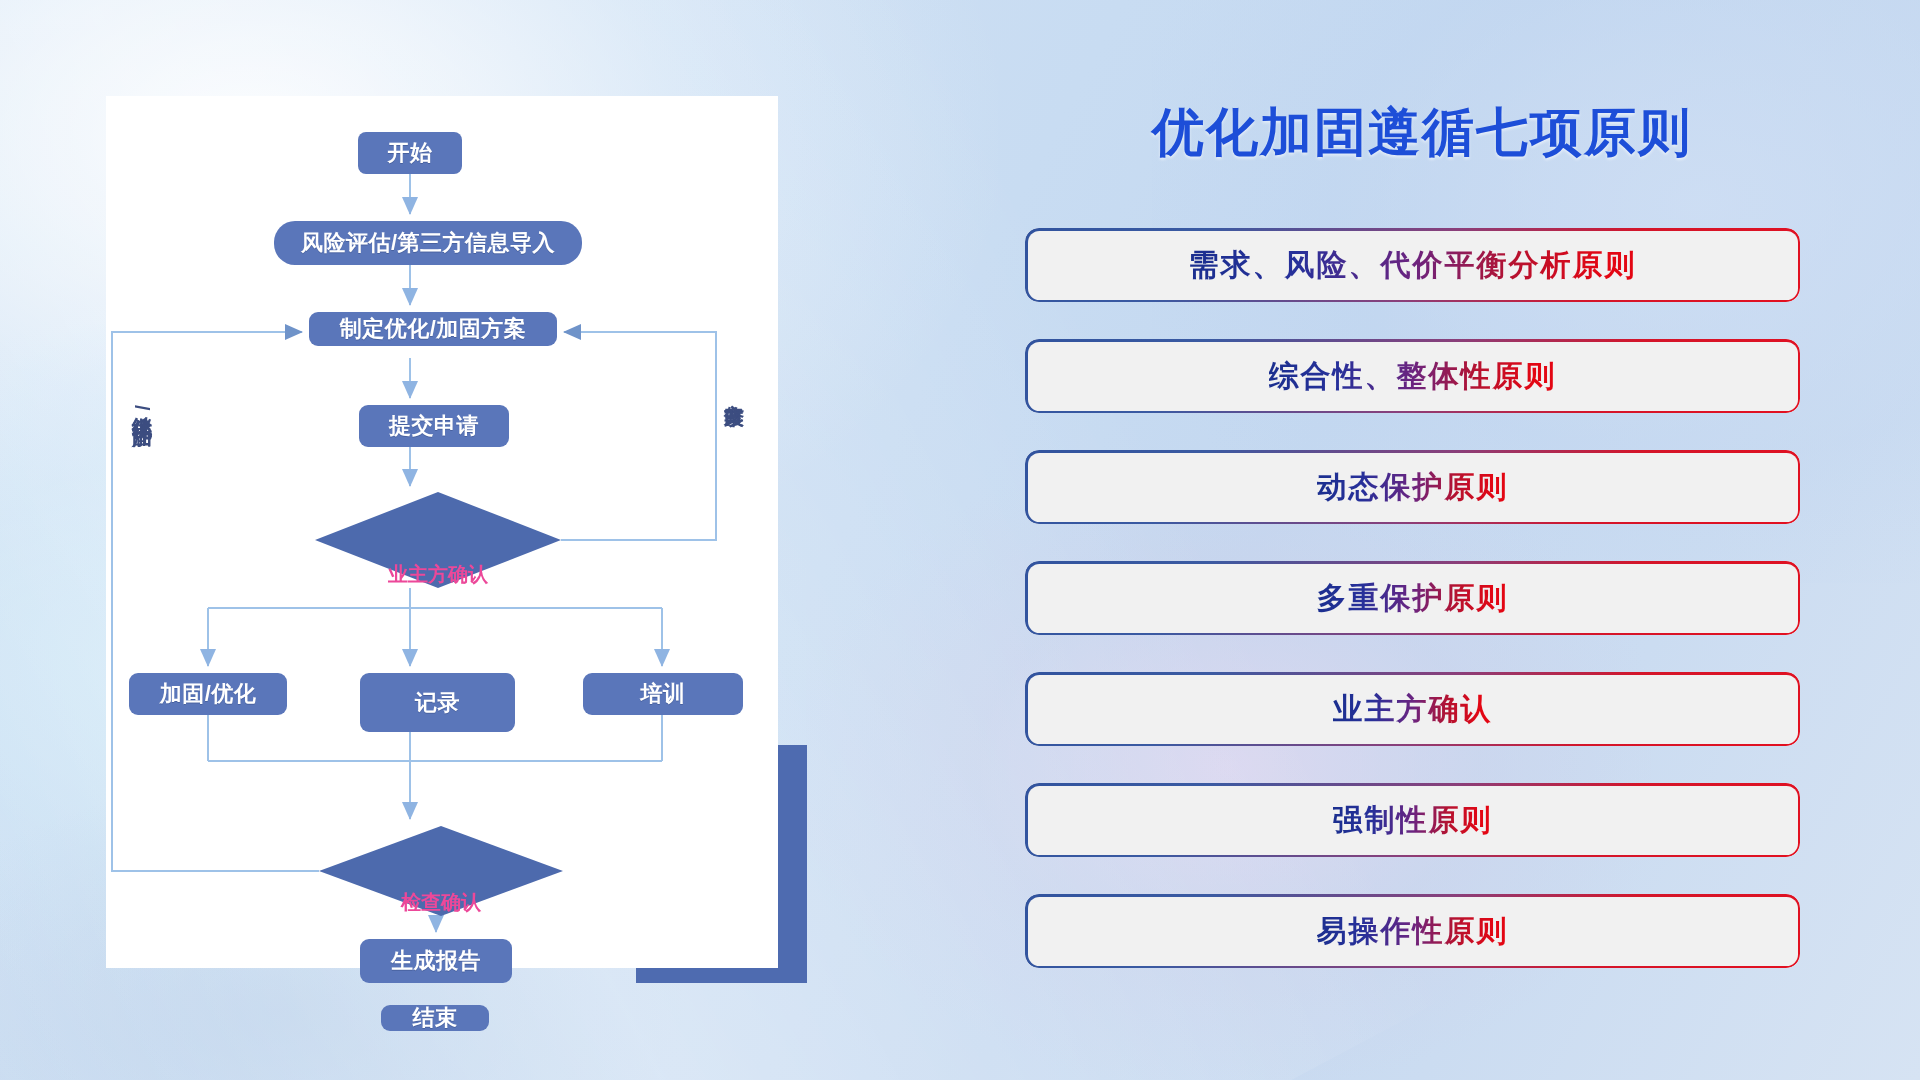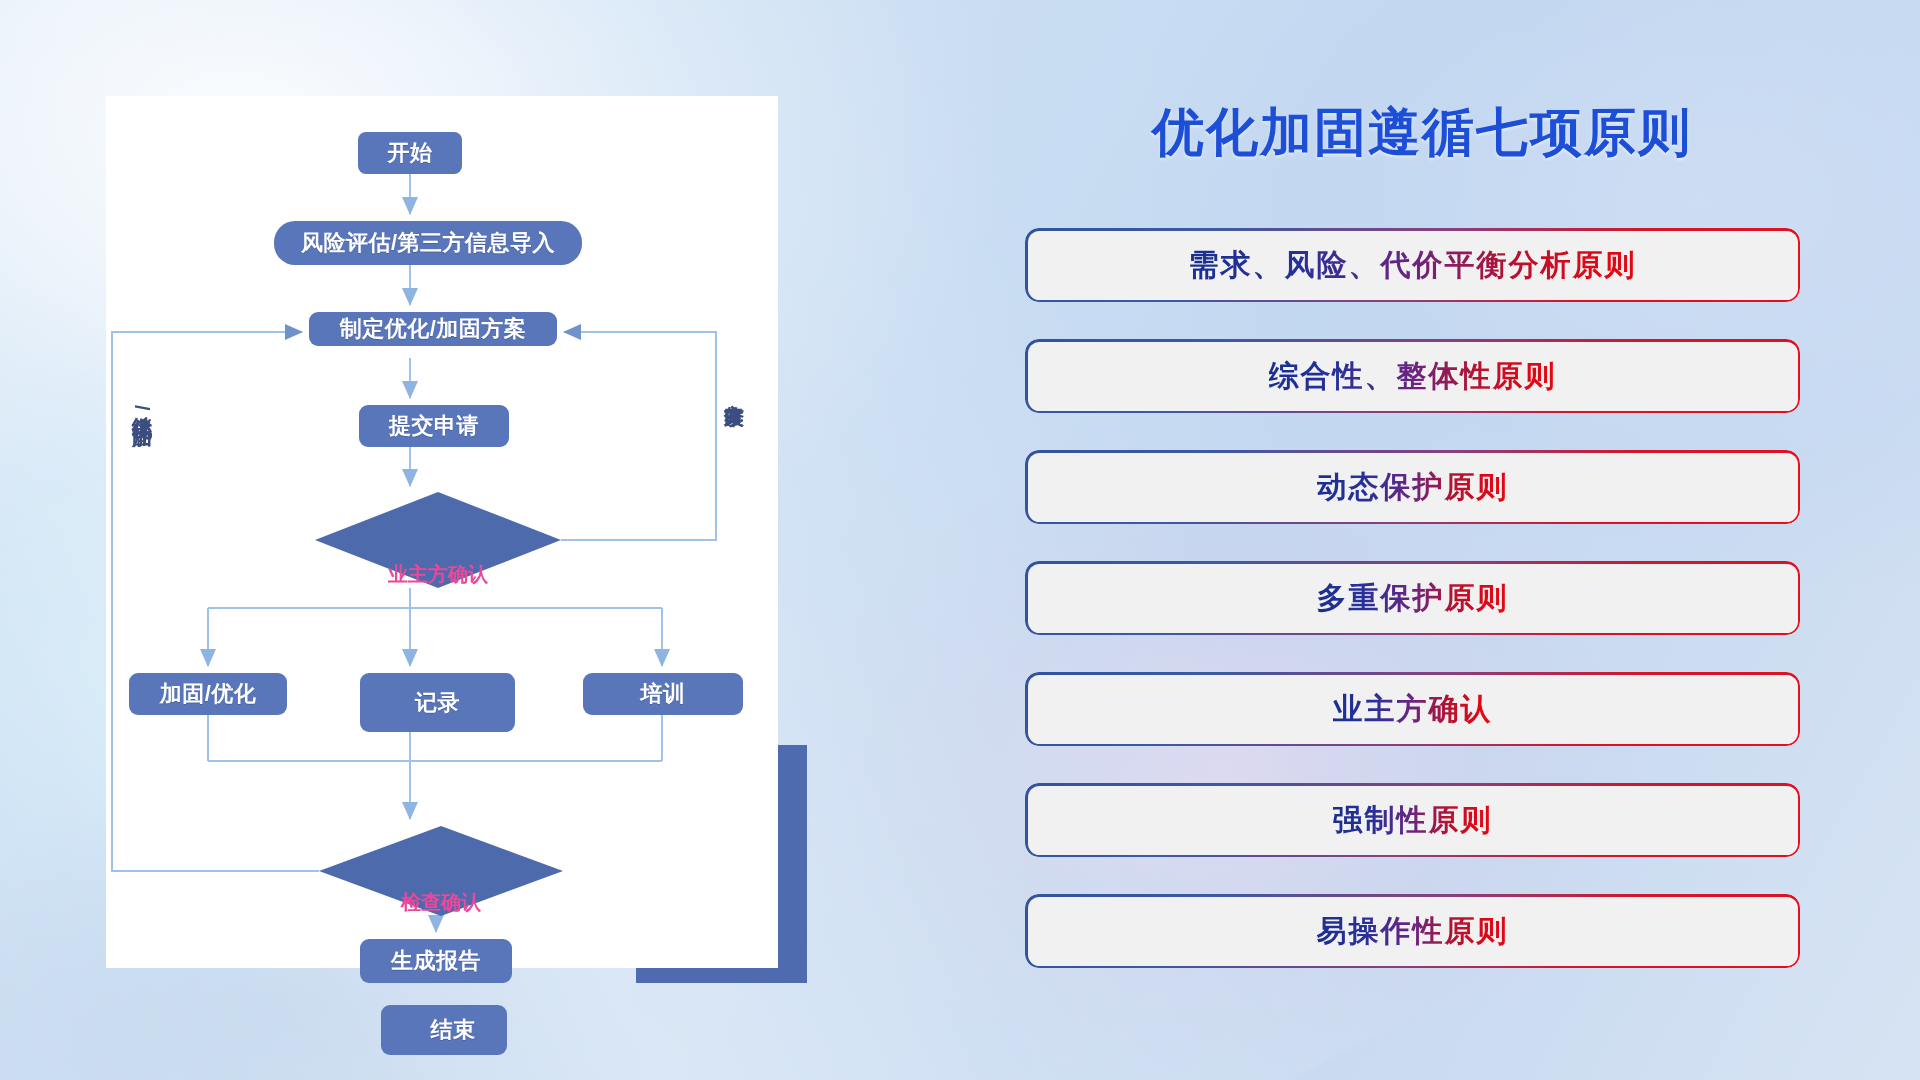--- a/index.html
+++ b/index.html
@@ -197,21 +197,21 @@
   </div>
 
   <div class="diamond" style="left:213px;top:730px;width:244px;height:90px;font-size:20px;">
     <span class="dshape"></span>
     <span>检查确认</span>
   </div>
 
   <div class="node" style="left:254px;top:843px;width:152px;height:44px;font-size:22px;">
     <span>生成报告</span>
   </div>
-  <div class="node" style="left:275px;top:909px;width:108px;height:50px;font-size:22px;padding-left:18px;">
+  <div class="node" style="left:275px;top:909px;width:108px;height:26px;font-size:22px;">
     <span>结束</span>
   </div>
 
   <div class="vlabel" style="left:26px;top:305px;font-size:20px;">继续优化/加固</div>
   <div class="vlabel" style="left:618px;top:292px;font-size:20px;">方案修改</div>
 </div>
 
 <div id="right-title">优化加固遵循七项原则</div>
 
 <div id="cards">

